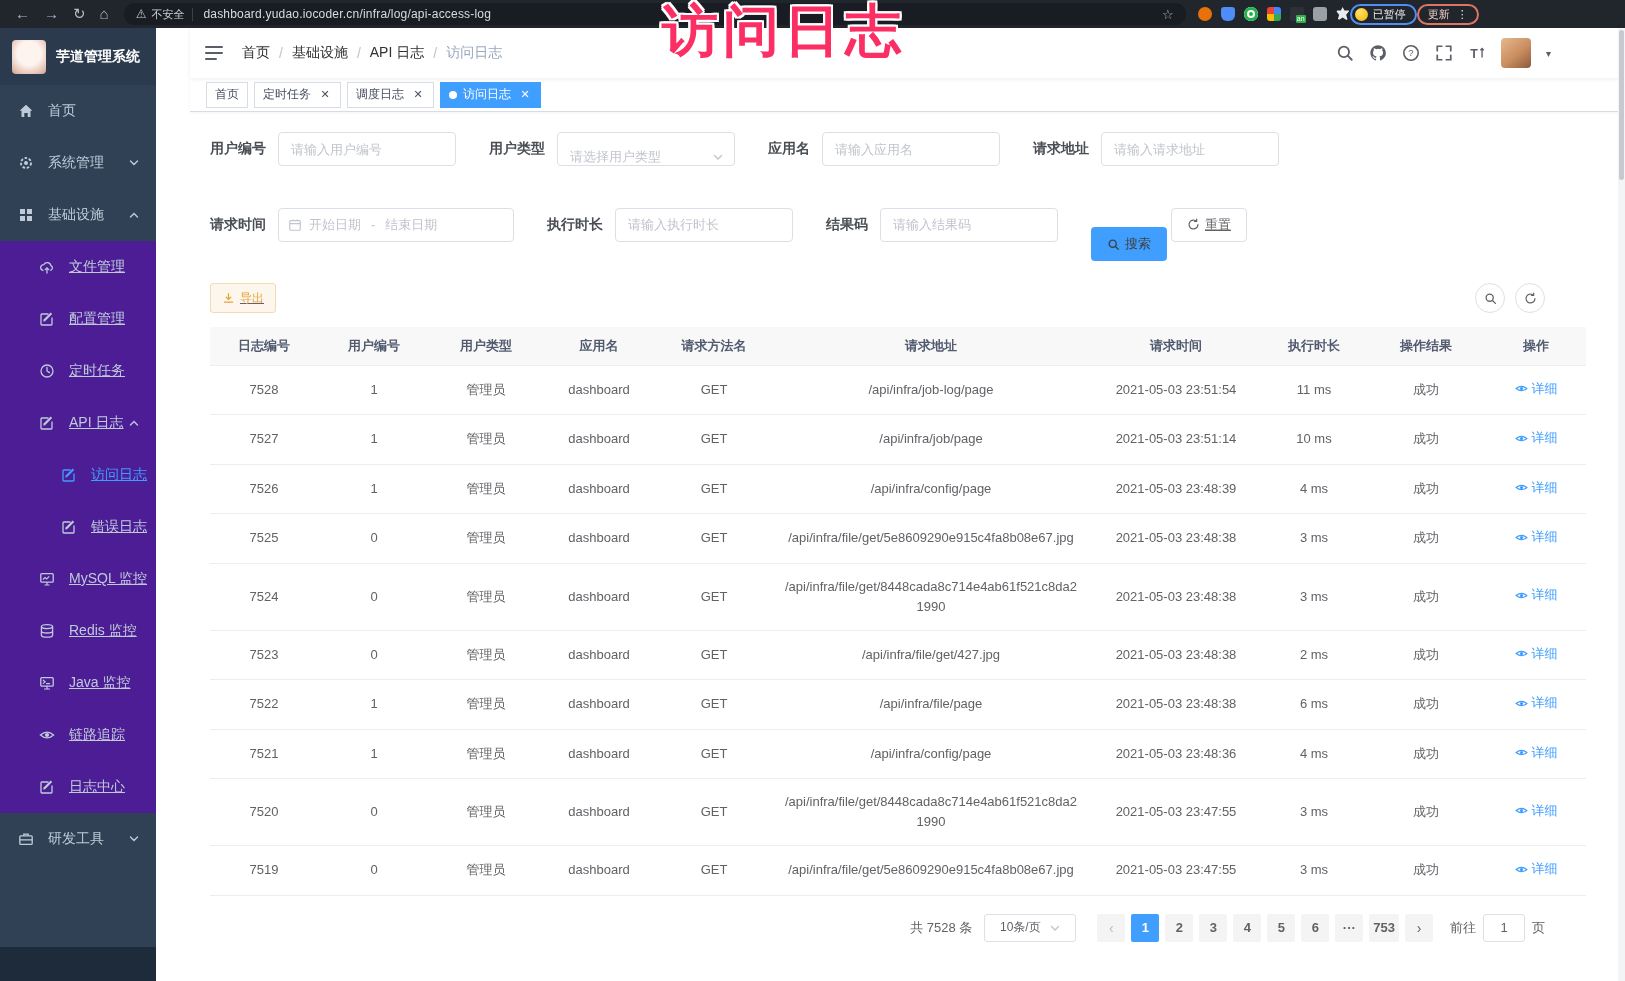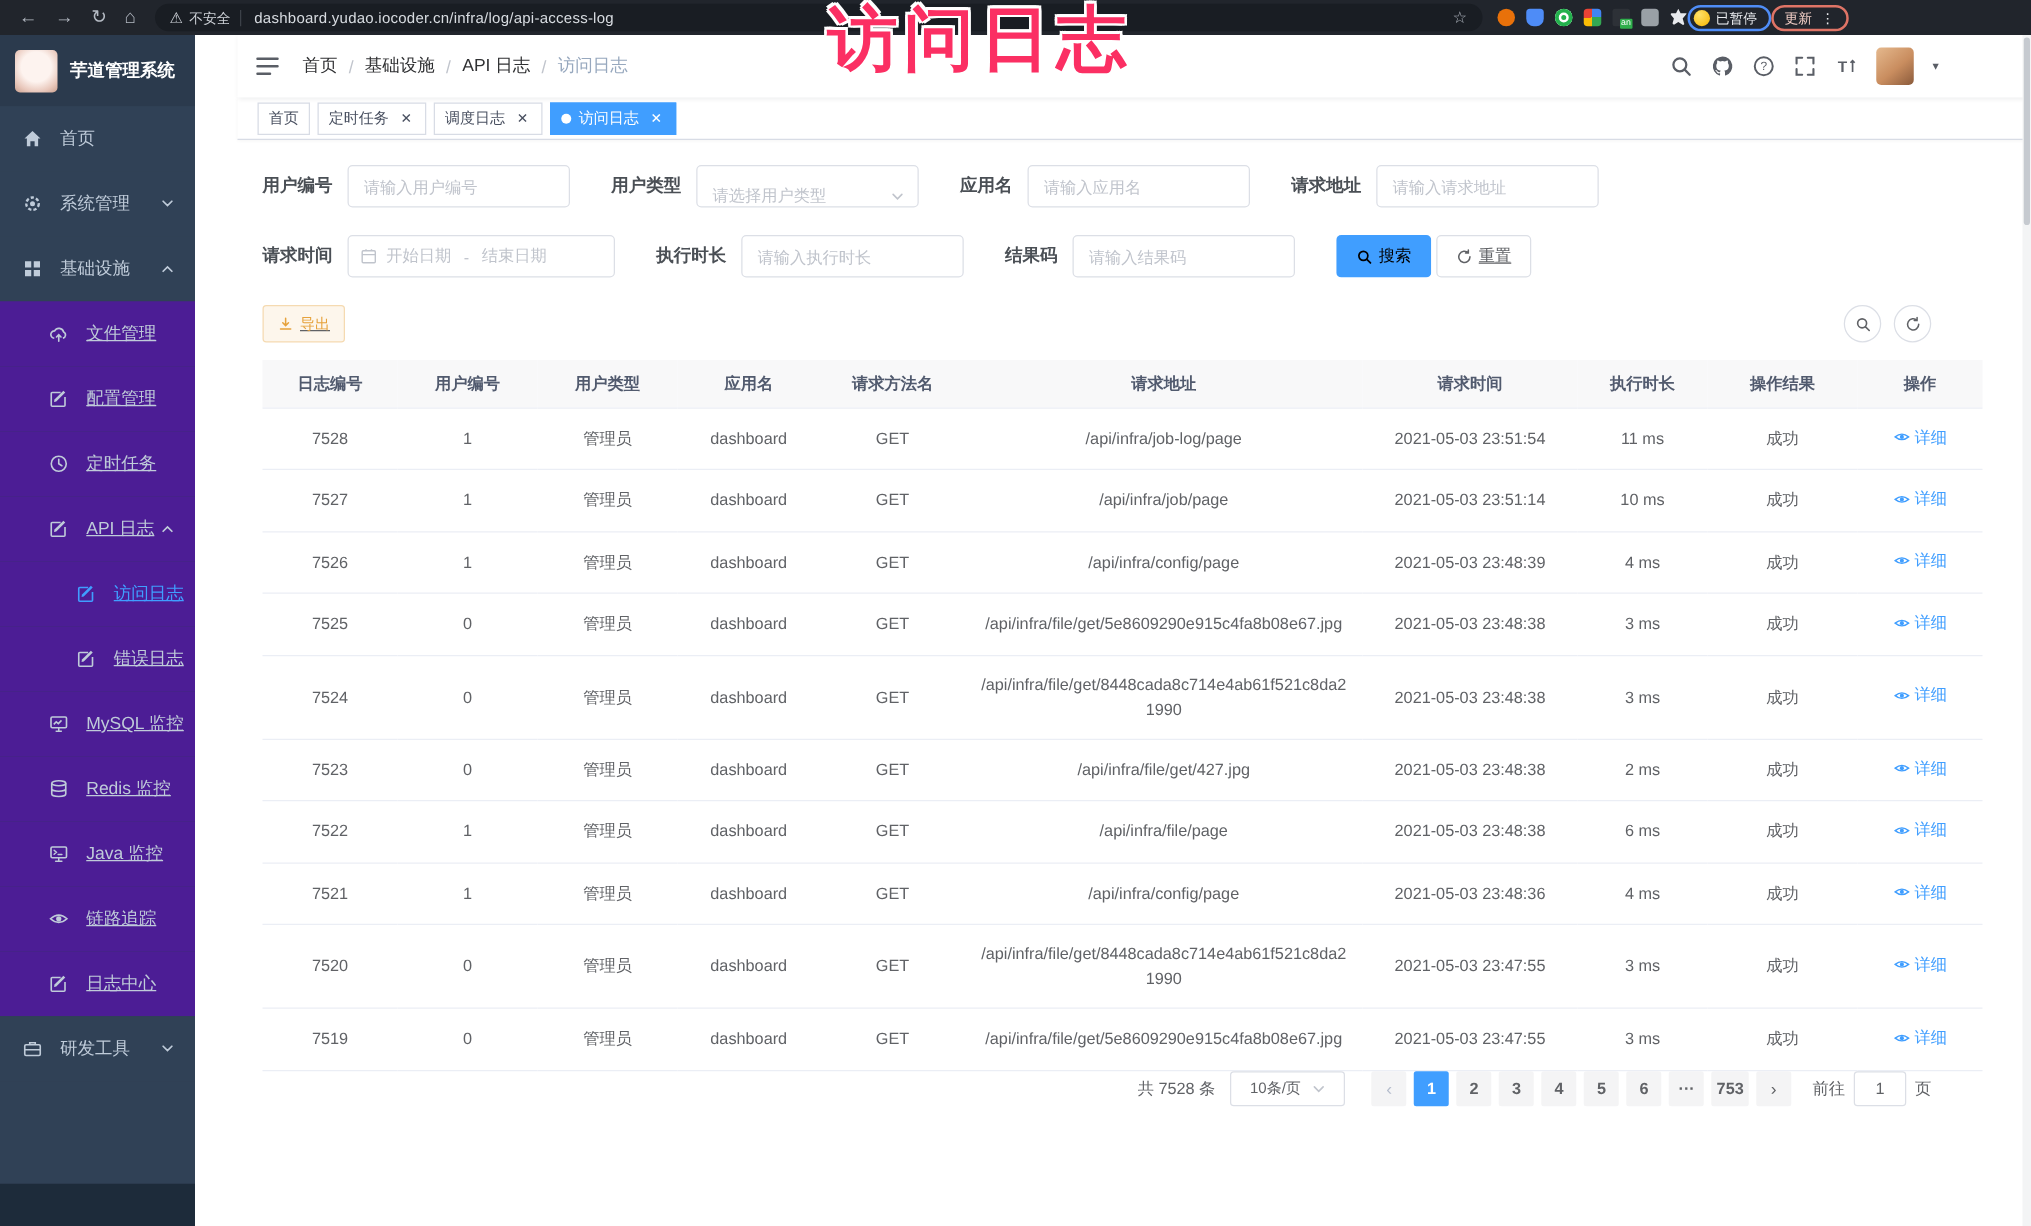--- a/index.html
+++ b/index.html
@@ -77,45 +77,45 @@
   
   .filter-row { display:flex; align-items:center; margin-bottom:22px; }
   .f-group { display:flex; align-items:center; margin-right:33px; }
   .f-label { color:#4a4f55; font-weight:700; font-size:14px; margin-right:12px; white-space:nowrap; }
   .f-input { width:178px; height:34px; border:1px solid #dcdfe6; border-radius:4px; padding:0 12px; font-size:13px; color:#606266; outline:none; background:#fff; }
   .f-input::placeholder { color:#c0c4cc; }
   .f-select { width:178px; height:34px; border:1px solid #dcdfe6; border-radius:4px; display:flex; align-items:center; padding:16px 10px 0 12px; cursor:pointer; background:#fff; }
   .f-select .ph { color:#c0c4cc; font-size:13px; flex:1; }
   .sel-caret { width:12px; height:12px; color:#c0c4cc; display:inline-flex; }
   .sel-caret svg { width:12px; height:12px; }
-  .date-range { width:214px; height:34px; border:1px solid #dcdfe6; border-radius:4px; display:flex; align-items:center; padding:0 9px; color:#c0c4cc; font-size:13px; background:#fff; cursor:pointer; }
+  .date-range { width:236px; height:34px; border:1px solid #dcdfe6; border-radius:4px; display:flex; align-items:center; padding:0 9px; color:#c0c4cc; font-size:13px; background:#fff; cursor:pointer; }
   .date-range .cal { width:14px; height:14px; display:inline-flex; margin-right:7px; }
   .date-range .cal svg { width:14px; height:14px; }
   .date-range .dsep { margin:0 10px; }
 
   .btn { height:34px; border-radius:4px; font-size:13px; display:inline-flex; align-items:center; gap:5px; padding:0 15px; cursor:pointer; border:1px solid transparent; white-space:nowrap; }
   .btn svg { width:13px; height:13px; }
-  .btn-primary { background:#409eff; color:#000000; }
+  .btn-primary { background:#409eff; color:#404040;margin-top:39px; }
   .btn-plain { background:#fff; border-color:#dcdfe6; color:#606266; margin-left:4px;text-decoration:underline; }
   .btn-warn { background:#fdf6ec; border-color:#f5dab1; color:#e6a23c; height:30px; padding:0 11px; font-size:12px; border-radius:3px; }
 
   .toolbar { display:flex; align-items:center; margin:2px 0 14px;text-decoration:underline; }
   .round-btns { margin-left:auto; display:flex; gap:10px; }
   .round-btn { width:30px; height:30px; border:1px solid #dcdfe6; border-radius:50%; display:flex; align-items:center; justify-content:center; color:#606266; background:#fff; cursor:pointer; }
   .round-btn svg { width:13px; height:13px; }
 
   
   table { width:100%; border-collapse:collapse; table-layout:fixed; font-size:13px; color:#606266; }
   thead th { background:#f8f8f9; color:#515a6e; font-weight:700; height:38px; border-bottom:1px solid #ebeef5; text-align:center; padding:0 6px; }
   tbody td { border-bottom:1px solid #ebeef5; text-align:center; padding:13px 10px; line-height:20px; word-break:break-all; }
   .link { color:#409eff; display:inline-flex; align-items:center; gap:4px; cursor:pointer; white-space:nowrap; }
   .link svg { width:13px; height:13px; }
 
   
-  .pagination { display:flex; align-items:center; justify-content:flex-end; font-size:13px; color:#606266; }
+  .pagination { display:flex; align-items:center; justify-content:flex-end; margin-top:18px; font-size:13px; color:#606266; }
   .ptotal { margin-right:12px; }
   .psize { width:92px; height:28px; border:1px solid #dcdfe6; border-radius:3px; display:flex; align-items:center; justify-content:center; gap:8px; font-size:12px; color:#606266; margin-right:18px; cursor:pointer; }
   .page { min-width:28px; height:28px; background:#f4f4f5; border-radius:2px; display:flex; align-items:center; justify-content:center; font-weight:700; margin:0 3px; cursor:pointer; padding:0 4px; }
   .page.active { background:#409eff; color:#fff; }
   .page.navpg { color:#b4bccc; font-weight:400; font-size:14px; }
   .goto { display:flex; align-items:center; margin-left:14px; font-size:13px; color:#606266; }
   .goto-input { width:42px; height:28px; border:1px solid #dcdfe6; border-radius:3px; text-align:center; margin:0 7px; font-size:13px; color:#606266; outline:none; }
 
   .scrolltrack { position:absolute; right:0; top:28px; bottom:0; width:7px; background:#f3f4f5; z-index:45; }
   .scrollthumb { position:absolute; right:1px; top:2px; width:5px; height:150px; background:#c6cad0; border-radius:3px; }

